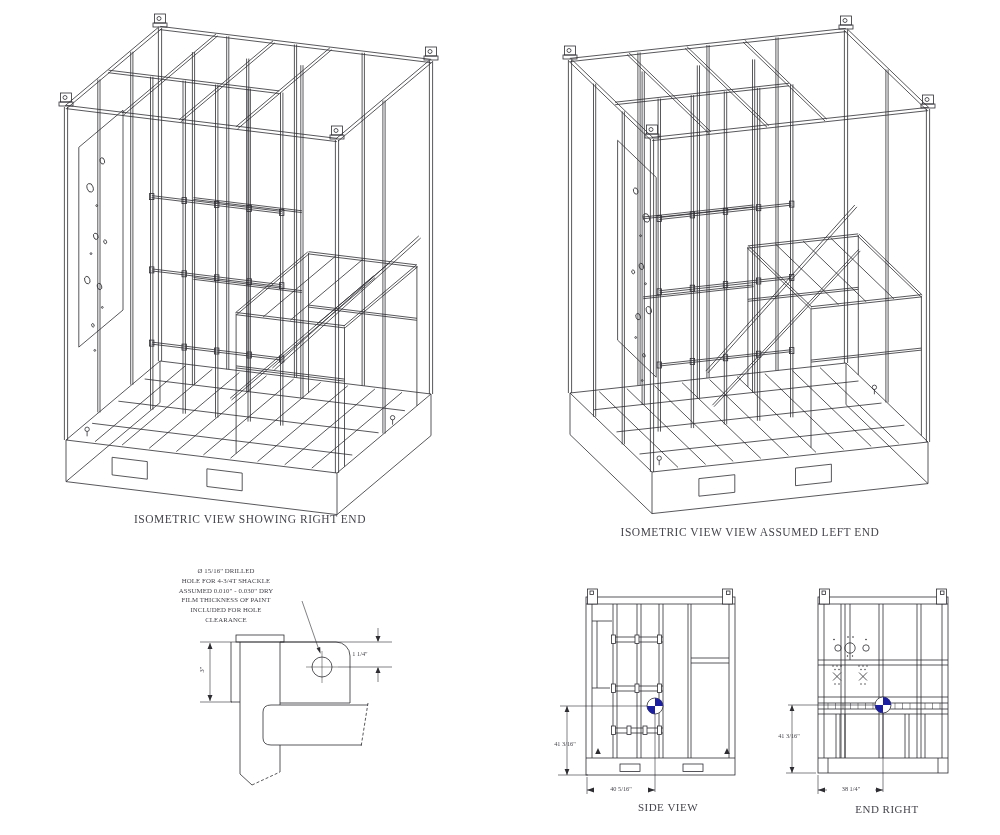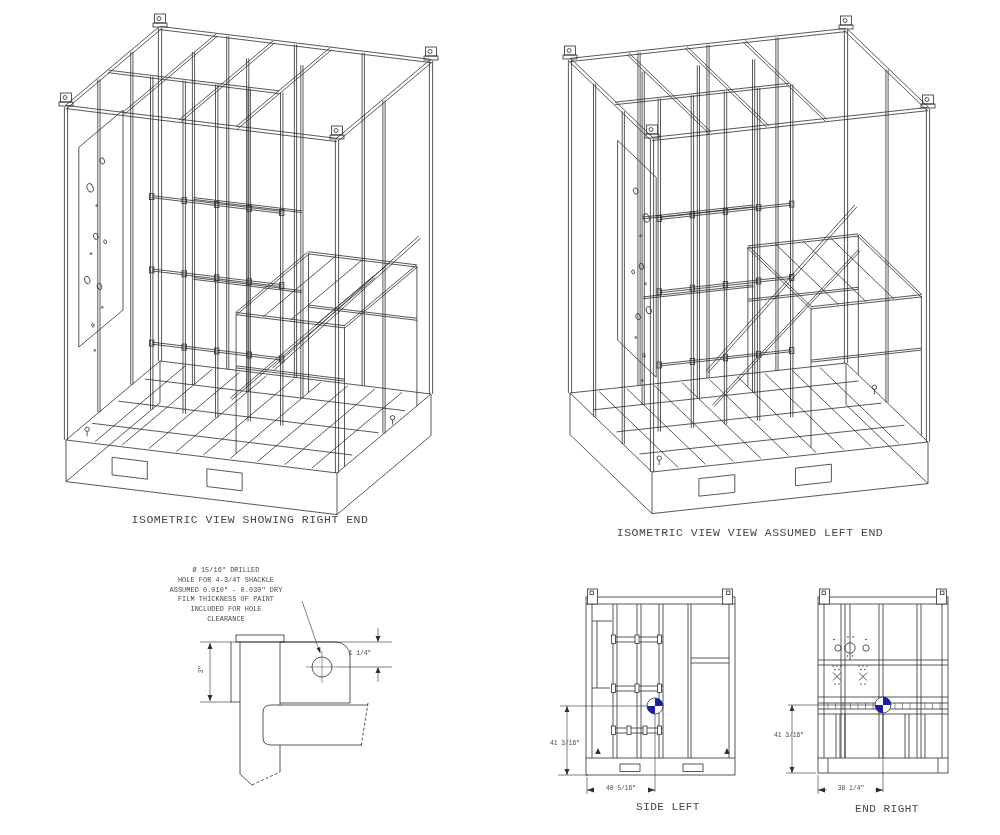--- a/index.html
+++ b/index.html
@@ -1,17 +1,17 @@
 <!DOCTYPE html>
 <html><head>
 <meta charset="utf-8">
 <style>
   html,body{margin:0;padding:0;background:#fff;}
   #sheet{position:relative;width:1000px;height:835px;background:#ffffff;overflow:hidden;
-         font-family:Liberation Mono, monospace;color:#3f3f4a;}
+         font-family:Liberation Serif, serif;color:#3f3f4a;}
   #lineart{position:absolute;left:0;top:0;width:1000px;height:835px;}
   svg line{stroke:#2d2d32;stroke-width:0.8;}
   svg rect,svg circle,svg ellipse,svg path,svg polygon,svg polyline{stroke:#2d2d32;fill:none;stroke-width:0.8;}
   svg .f{fill:#ffffff;}
   svg .thin{stroke-width:0.5;}
   svg .dim{stroke-width:0.6;}
   svg .arr{fill:#2d2d32;stroke:none;}
   svg .dash{stroke-dasharray:3,2;}
   svg .dot{fill:#2d2d32;stroke:none;}
   svg .nav{fill:#1c1f9f;stroke:none;}
@@ -560,19 +560,19 @@
     <span>FILM THICKNESS OF PAINT</span>
     <span>INCLUDED FOR HOLE</span>
     <span>CLEARANCE</span>
   </div>
 
   <div class="txt dimtxt rot" style="left:190px;top:666px;width:22px;">3"</div>
   <div class="txt dimtxt" style="left:342px;top:650px;width:36px;">1 1/4"</div>
 
   <div class="txt dimtxt" style="left:544px;top:740px;width:42px;">41 3/16"</div>
   <div class="txt dimtxt whitebg" style="left:594px;top:785px;width:54px;">40 5/16"</div>
-  <div class="txt vlabel" style="left:588px;top:801px;width:160px;">SIDE LEFT</div>
+  <div class="txt vlabel" style="left:588px;top:801px;width:160px;">SIDE VIEW</div>
 
   <div class="txt dimtxt" style="left:768px;top:732px;width:42px;">41 3/16"</div>
   <div class="txt dimtxt whitebg" style="left:827px;top:785px;width:48px;">38 1/4"</div>
   <div class="txt vlabel" style="left:807px;top:803px;width:160px;">END RIGHT</div>
 
 </div>
 
 </body></html>

